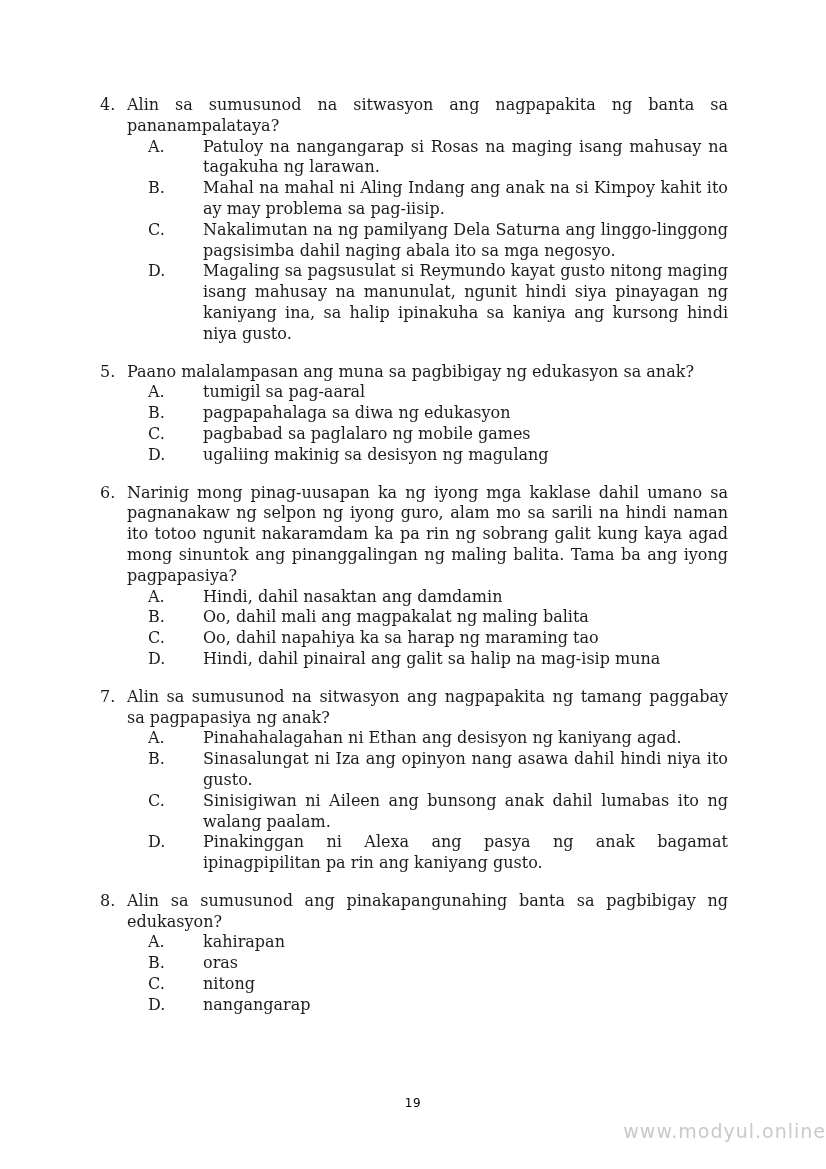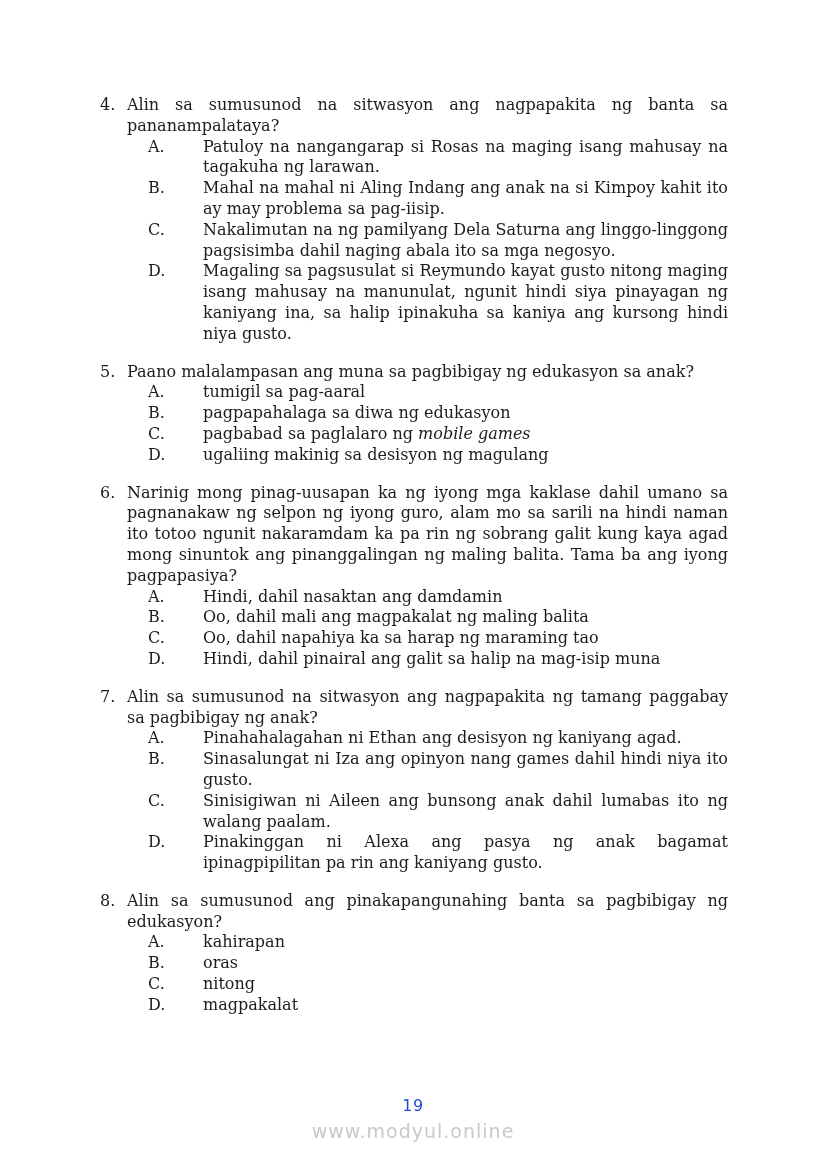--- a/index.html
+++ b/index.html
@@ -21,38 +21,38 @@
     line-height: 20.8px;
   }
   .question { margin-bottom: 17px; }
   .q-head { display: flex; }
   .q-num { width: 27px; flex: none; }
   .q-text { flex: 1; text-align: justify; }
   .options { margin-left: 48px; }
   .opt { display: flex; }
   .opt-letter { width: 28px; flex: none; }
   .opt-text { flex: 1; text-align: justify; margin-left: 27px; }
-  .italic { font-style: italic; }
+  .italic { }
   .page-num {
     position: absolute;
     top: 1096px;
     left: 0;
     width: 100%;
     text-align: center;
     font-family: "DejaVu Sans", sans-serif;
-    font-size: 16px;
-    color: #1d4ed8;
+    font-size: 12px;
+    color: #000000;
     letter-spacing: 0.5px;
   }
   .watermark {
     position: absolute;
     top: 1120px;
     left: 0;
     width: 100%;
-    text-align: center;
+    text-align: right;
     font-family: "DejaVu Sans", sans-serif;
     font-size: 19px;
     color: #c9c9c9;
     letter-spacing: 1px;
   }
 </style>
 </head>
 <body>
 
 <div class="content">
@@ -128,30 +128,30 @@
       <div class="opt">
         <span class="opt-letter">D.</span>
         <div class="opt-text">Hindi, dahil pinairal ang galit sa halip na mag-isip muna</div>
       </div>
     </div>
   </div>
 
   <div class="question">
     <div class="q-head">
       <span class="q-num">7.</span>
-      <div class="q-text">Alin sa sumusunod na sitwasyon ang nagpapakita ng tamang paggabay sa pagbibigay ng anak?</div>
+      <div class="q-text">Alin sa sumusunod na sitwasyon ang nagpapakita ng tamang paggabay sa pagpapasiya ng anak?</div>
     </div>
     <div class="options">
       <div class="opt">
         <span class="opt-letter">A.</span>
         <div class="opt-text">Pinahahalagahan ni Ethan ang desisyon ng kaniyang agad.</div>
       </div>
       <div class="opt">
         <span class="opt-letter">B.</span>
-        <div class="opt-text">Sinasalungat ni Iza ang opinyon nang games dahil hindi niya ito gusto.</div>
+        <div class="opt-text">Sinasalungat ni Iza ang opinyon nang asawa dahil hindi niya ito gusto.</div>
       </div>
       <div class="opt">
         <span class="opt-letter">C.</span>
         <div class="opt-text">Sinisigiwan ni Aileen ang bunsong anak dahil lumabas ito ng walang paalam.</div>
       </div>
       <div class="opt">
         <span class="opt-letter">D.</span>
         <div class="opt-text">Pinakinggan ni Alexa ang pasya ng anak bagamat ipinagpipilitan pa rin ang kaniyang gusto.</div>
       </div>
     </div>
@@ -170,21 +170,21 @@
       <div class="opt">
         <span class="opt-letter">B.</span>
         <div class="opt-text">oras</div>
       </div>
       <div class="opt">
         <span class="opt-letter">C.</span>
         <div class="opt-text">nitong</div>
       </div>
       <div class="opt">
         <span class="opt-letter">D.</span>
-        <div class="opt-text">magpakalat</div>
+        <div class="opt-text">nangangarap</div>
       </div>
     </div>
   </div>
 
 </div>
 
 <div class="page-num">19</div>
 <div class="watermark">www.modyul.online</div>
 
 </body></html>

